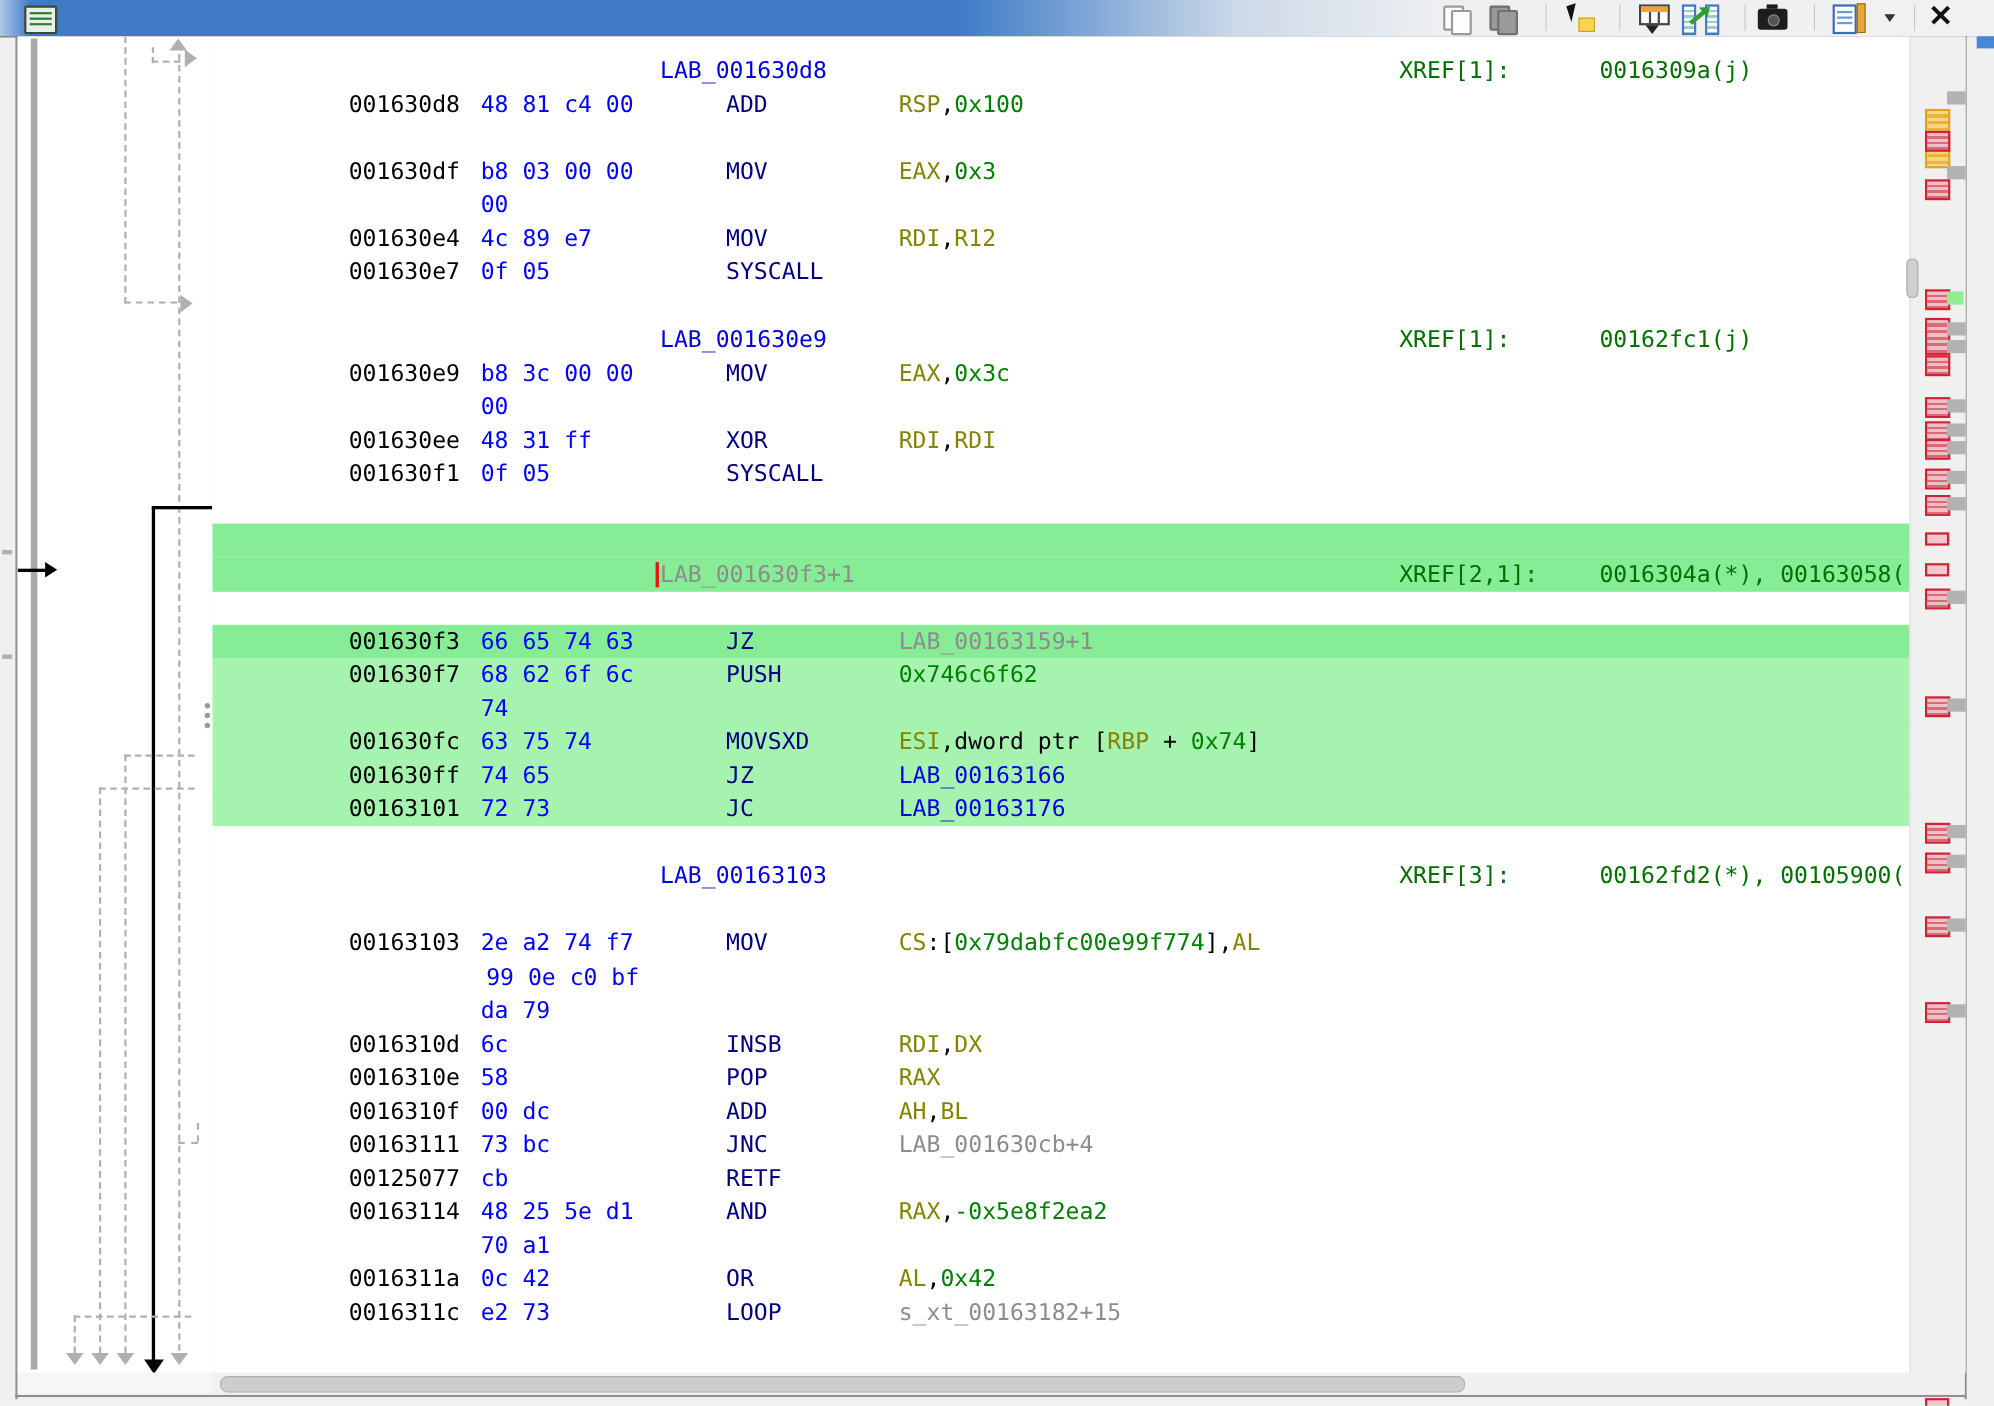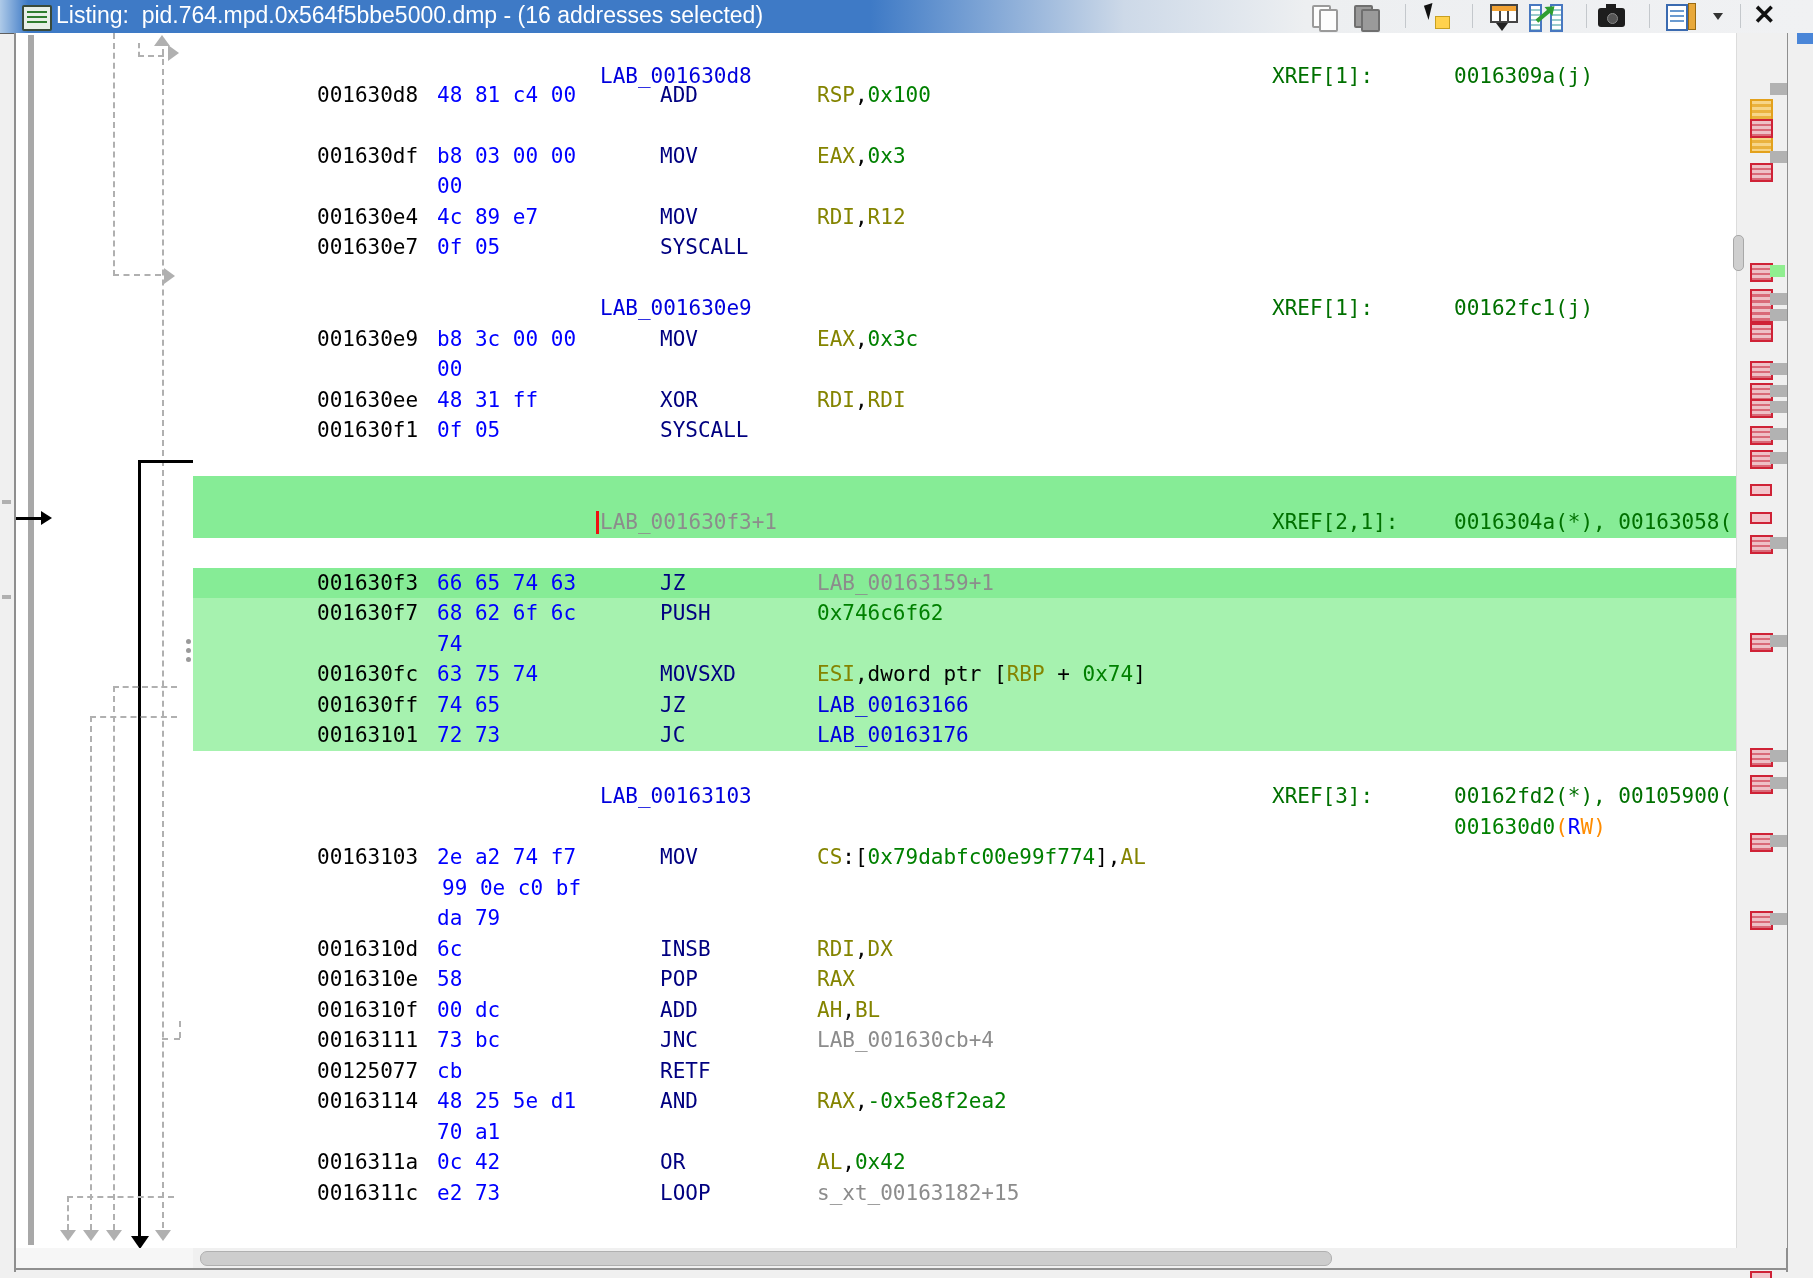--- a/index.html
+++ b/index.html
@@ -82,21 +82,20 @@
 <body>
 
 <div id="root">
 
   <div id="titlebar">
     <span id="title-icon">
       <i style="top:4px"></i>
         <i style="top:9px"></i>
         <i style="top:14px"></i>
     </span>
-    <span id="title-text">Listing:  pid.764.mpd.0x564f5bbe5000.dmp - (16 addresses selected)</span>
 
     <span class="tbtn" style="left:1306px">
       <span class="pg" style="left:6px;top:3px"></span>
       <span class="pg" style="left:13px;top:7px"></span>
     </span>
     <span class="tbtn" style="left:1348px">
       <span class="pg dk" style="left:6px;top:3px"></span>
       <span class="pg dk" style="left:13px;top:7px"></span>
     </span>
     <span class="tsep" style="left:1405px"></span>
@@ -177,21 +176,21 @@
     <div class="tri-dn" style="left:67px;top:1197px"></div>
     <div class="tri-dn" style="left:90px;top:1197px"></div>
     <div class="tri-dn" style="left:139px;top:1197px"></div>
 
     <div class="dots" style="top:606px"></div>
     <div class="dots" style="top:615px"></div>
     <div class="dots" style="top:624px"></div>
   </div>
 
   <div id="listing">
-      <div class="lrow" style="top: 28px;"><span class="seg" style="left: 407px; color: rgb(0, 0, 221);">LAB_001630d8</span><span class="seg" style="left: 1079px; color: rgb(0, 112, 0);">XREF[1]:</span><span class="seg" style="left: 1261px; color: rgb(0, 0, 0);"><span style="color: rgb(0, 112, 0);">0016309a(j)</span></span></div>
+      <div class="lrow" style="top: 16px;"><span class="seg" style="left: 407px; color: rgb(0, 0, 221);">LAB_001630d8</span><span class="seg" style="left: 1079px; color: rgb(0, 112, 0);">XREF[1]:</span><span class="seg" style="left: 1261px; color: rgb(0, 0, 0);"><span style="color: rgb(0, 112, 0);">0016309a(j)</span></span></div>
       <div class="lrow" style="top: 46.5px;"><span class="seg" style="left: 124px; color: rgb(0, 0, 0);">001630d8</span><span class="seg" style="left: 244px; color: rgb(0, 0, 255);">48 81 c4 00</span><span class="seg" style="left: 467px; color: rgb(0, 0, 128);">ADD</span><span class="seg" style="left: 624px; color: rgb(0, 0, 0);"><span style="color: rgb(132, 132, 0);">RSP</span><span style="color: rgb(0, 0, 0);">,</span><span style="color: rgb(0, 128, 0);">0x100</span></span></div>
       <div class="lrow" style="top: 107.5px;"><span class="seg" style="left: 124px; color: rgb(0, 0, 0);">001630df</span><span class="seg" style="left: 244px; color: rgb(0, 0, 255);">b8 03 00 00</span><span class="seg" style="left: 467px; color: rgb(0, 0, 128);">MOV</span><span class="seg" style="left: 624px; color: rgb(0, 0, 0);"><span style="color: rgb(132, 132, 0);">EAX</span><span style="color: rgb(0, 0, 0);">,</span><span style="color: rgb(0, 128, 0);">0x3</span></span></div>
       <div class="lrow" style="top: 138px;"><span class="seg" style="left: 244px; color: rgb(0, 0, 255);">00</span></div>
       <div class="lrow" style="top: 168.5px;"><span class="seg" style="left: 124px; color: rgb(0, 0, 0);">001630e4</span><span class="seg" style="left: 244px; color: rgb(0, 0, 255);">4c 89 e7</span><span class="seg" style="left: 467px; color: rgb(0, 0, 128);">MOV</span><span class="seg" style="left: 624px; color: rgb(0, 0, 0);"><span style="color: rgb(132, 132, 0);">RDI</span><span style="color: rgb(0, 0, 0);">,</span><span style="color: rgb(132, 132, 0);">R12</span></span></div>
       <div class="lrow" style="top: 199px;"><span class="seg" style="left: 124px; color: rgb(0, 0, 0);">001630e7</span><span class="seg" style="left: 244px; color: rgb(0, 0, 255);">0f 05</span><span class="seg" style="left: 467px; color: rgb(0, 0, 128);">SYSCALL</span></div>
       <div class="lrow" style="top: 229.5px;"></div>
       <div class="lrow" style="top: 260px;"><span class="seg" style="left: 407px; color: rgb(0, 0, 221);">LAB_001630e9</span><span class="seg" style="left: 1079px; color: rgb(0, 112, 0);">XREF[1]:</span><span class="seg" style="left: 1261px; color: rgb(0, 0, 0);"><span style="color: rgb(0, 112, 0);">00162fc1(j)</span></span></div>
       <div class="lrow" style="top: 290.5px;"><span class="seg" style="left: 124px; color: rgb(0, 0, 0);">001630e9</span><span class="seg" style="left: 244px; color: rgb(0, 0, 255);">b8 3c 00 00</span><span class="seg" style="left: 467px; color: rgb(0, 0, 128);">MOV</span><span class="seg" style="left: 624px; color: rgb(0, 0, 0);"><span style="color: rgb(132, 132, 0);">EAX</span><span style="color: rgb(0, 0, 0);">,</span><span style="color: rgb(0, 128, 0);">0x3c</span></span></div>
       <div class="lrow" style="top: 321px;"><span class="seg" style="left: 244px; color: rgb(0, 0, 255);">00</span></div>
       <div class="lrow" style="top: 351.5px;"><span class="seg" style="left: 124px; color: rgb(0, 0, 0);">001630ee</span><span class="seg" style="left: 244px; color: rgb(0, 0, 255);">48 31 ff</span><span class="seg" style="left: 467px; color: rgb(0, 0, 128);">XOR</span><span class="seg" style="left: 624px; color: rgb(0, 0, 0);"><span style="color: rgb(132, 132, 0);">RDI</span><span style="color: rgb(0, 0, 0);">,</span><span style="color: rgb(132, 132, 0);">RDI</span></span></div>
@@ -200,21 +199,20 @@
       <div class="lrow" style="top: 443px; background: rgb(134, 236, 150);"></div>
       <div class="lrow" style="top: 473.5px; background: rgb(134, 236, 150);"><span class="caret"></span><span class="seg" style="left: 407px; color: rgb(140, 140, 140);">LAB_001630f3+1</span><span class="seg" style="left: 1079px; color: rgb(0, 112, 0);">XREF[2,1]:</span><span class="seg" style="left: 1261px; color: rgb(0, 0, 0);"><span style="color: rgb(0, 112, 0);">0016304a(*), 00163058(</span></span></div>
       <div class="lrow" style="top: 534.5px; background: rgb(134, 236, 150);"><span class="seg" style="left: 124px; color: rgb(0, 0, 0);">001630f3</span><span class="seg" style="left: 244px; color: rgb(0, 0, 255);">66 65 74 63</span><span class="seg" style="left: 467px; color: rgb(0, 0, 128);">JZ</span><span class="seg" style="left: 624px; color: rgb(0, 0, 0);"><span style="color: rgb(140, 140, 140);">LAB_00163159+1</span></span></div>
       <div class="lrow" style="top: 565px; background: rgb(166, 242, 175);"><span class="seg" style="left: 124px; color: rgb(0, 0, 0);">001630f7</span><span class="seg" style="left: 244px; color: rgb(0, 0, 255);">68 62 6f 6c</span><span class="seg" style="left: 467px; color: rgb(0, 0, 128);">PUSH</span><span class="seg" style="left: 624px; color: rgb(0, 0, 0);"><span style="color: rgb(0, 128, 0);">0x746c6f62</span></span></div>
       <div class="lrow" style="top: 595.5px; background: rgb(166, 242, 175);"><span class="seg" style="left: 244px; color: rgb(0, 0, 255);">74</span></div>
       <div class="lrow" style="top: 626px; background: rgb(166, 242, 175);"><span class="seg" style="left: 124px; color: rgb(0, 0, 0);">001630fc</span><span class="seg" style="left: 244px; color: rgb(0, 0, 255);">63 75 74</span><span class="seg" style="left: 467px; color: rgb(0, 0, 128);">MOVSXD</span><span class="seg" style="left: 624px; color: rgb(0, 0, 0);"><span style="color: rgb(132, 132, 0);">ESI</span><span style="color: rgb(0, 0, 0);">,</span><span style="color: rgb(0, 0, 0);">dword ptr [</span><span style="color: rgb(132, 132, 0);">RBP</span><span style="color: rgb(0, 0, 0);"> + </span><span style="color: rgb(0, 128, 0);">0x74</span><span style="color: rgb(0, 0, 0);">]</span></span></div>
       <div class="lrow" style="top: 656.5px; background: rgb(166, 242, 175);"><span class="seg" style="left: 124px; color: rgb(0, 0, 0);">001630ff</span><span class="seg" style="left: 244px; color: rgb(0, 0, 255);">74 65</span><span class="seg" style="left: 467px; color: rgb(0, 0, 128);">JZ</span><span class="seg" style="left: 624px; color: rgb(0, 0, 0);"><span style="color: rgb(0, 0, 221);">LAB_00163166</span></span></div>
       <div class="lrow" style="top: 687px; background: rgb(166, 242, 175);"><span class="seg" style="left: 124px; color: rgb(0, 0, 0);">00163101</span><span class="seg" style="left: 244px; color: rgb(0, 0, 255);">72 73</span><span class="seg" style="left: 467px; color: rgb(0, 0, 128);">JC</span><span class="seg" style="left: 624px; color: rgb(0, 0, 0);"><span style="color: rgb(0, 0, 221);">LAB_00163176</span></span></div>
       <div class="lrow" style="top: 717.5px;"></div>
       <div class="lrow" style="top: 748px;"><span class="seg" style="left: 407px; color: rgb(0, 0, 221);">LAB_00163103</span><span class="seg" style="left: 1079px; color: rgb(0, 112, 0);">XREF[3]:</span><span class="seg" style="left: 1261px; color: rgb(0, 0, 0);"><span style="color: rgb(0, 112, 0);">00162fd2(*), 00105900(</span></span></div>
-      <div class="lrow" style="top: 778.5px;"><span class="seg" style="left: 1261px; color: rgb(0, 0, 0);"><span style="color: rgb(0, 128, 0);">001630d0</span><span style="color: rgb(255, 140, 0);">(</span><span style="color: rgb(0, 0, 255);">R</span><span style="color: rgb(255, 140, 0);">W</span><span style="color: rgb(255, 140, 0);">)</span></span></div>
       <div class="lrow" style="top: 809px;"><span class="seg" style="left: 124px; color: rgb(0, 0, 0);">00163103</span><span class="seg" style="left: 244px; color: rgb(0, 0, 255);">2e a2 74 f7</span><span class="seg" style="left: 467px; color: rgb(0, 0, 128);">MOV</span><span class="seg" style="left: 624px; color: rgb(0, 0, 0);"><span style="color: rgb(132, 132, 0);">CS</span><span style="color: rgb(0, 0, 0);">:[</span><span style="color: rgb(0, 128, 0);">0x79dabfc00e99f774</span><span style="color: rgb(0, 0, 0);">]</span><span style="color: rgb(0, 0, 0);">,</span><span style="color: rgb(132, 132, 0);">AL</span></span></div>
       <div class="lrow" style="top: 839.5px;"><span class="seg" style="left: 249px; color: rgb(0, 0, 255);">99 0e c0 bf</span></div>
       <div class="lrow" style="top: 870px;"><span class="seg" style="left: 244px; color: rgb(0, 0, 255);">da 79</span></div>
       <div class="lrow" style="top: 900.5px;"><span class="seg" style="left: 124px; color: rgb(0, 0, 0);">0016310d</span><span class="seg" style="left: 244px; color: rgb(0, 0, 255);">6c</span><span class="seg" style="left: 467px; color: rgb(0, 0, 128);">INSB</span><span class="seg" style="left: 624px; color: rgb(0, 0, 0);"><span style="color: rgb(132, 132, 0);">RDI</span><span style="color: rgb(0, 0, 0);">,</span><span style="color: rgb(132, 132, 0);">DX</span></span></div>
       <div class="lrow" style="top: 931px;"><span class="seg" style="left: 124px; color: rgb(0, 0, 0);">0016310e</span><span class="seg" style="left: 244px; color: rgb(0, 0, 255);">58</span><span class="seg" style="left: 467px; color: rgb(0, 0, 128);">POP</span><span class="seg" style="left: 624px; color: rgb(0, 0, 0);"><span style="color: rgb(132, 132, 0);">RAX</span></span></div>
       <div class="lrow" style="top: 961.5px;"><span class="seg" style="left: 124px; color: rgb(0, 0, 0);">0016310f</span><span class="seg" style="left: 244px; color: rgb(0, 0, 255);">00 dc</span><span class="seg" style="left: 467px; color: rgb(0, 0, 128);">ADD</span><span class="seg" style="left: 624px; color: rgb(0, 0, 0);"><span style="color: rgb(132, 132, 0);">AH</span><span style="color: rgb(0, 0, 0);">,</span><span style="color: rgb(132, 132, 0);">BL</span></span></div>
       <div class="lrow" style="top: 992px;"><span class="seg" style="left: 124px; color: rgb(0, 0, 0);">00163111</span><span class="seg" style="left: 244px; color: rgb(0, 0, 255);">73 bc</span><span class="seg" style="left: 467px; color: rgb(0, 0, 128);">JNC</span><span class="seg" style="left: 624px; color: rgb(0, 0, 0);"><span style="color: rgb(140, 140, 140); text-align: right;">LAB_001630cb+4</span></span></div>
       <div class="lrow" style="top: 1022.5px;"><span class="seg" style="left: 124px; color: rgb(0, 0, 0);">00125077</span><span class="seg" style="left: 244px; color: rgb(0, 0, 255);">cb</span><span class="seg" style="left: 467px; color: rgb(0, 0, 128);">RETF</span></div>
       <div class="lrow" style="top: 1053px;"><span class="seg" style="left: 124px; color: rgb(0, 0, 0);">00163114</span><span class="seg" style="left: 244px; color: rgb(0, 0, 255);">48 25 5e d1</span><span class="seg" style="left: 467px; color: rgb(0, 0, 128);">AND</span><span class="seg" style="left: 624px; color: rgb(0, 0, 0);"><span style="color: rgb(132, 132, 0);">RAX</span><span style="color: rgb(0, 0, 0);">,</span><span style="color: rgb(0, 128, 0);">-0x5e8f2ea2</span></span></div>
       <div class="lrow" style="top: 1083.5px;"><span class="seg" style="left: 244px; color: rgb(0, 0, 255);">70 a1</span></div>

